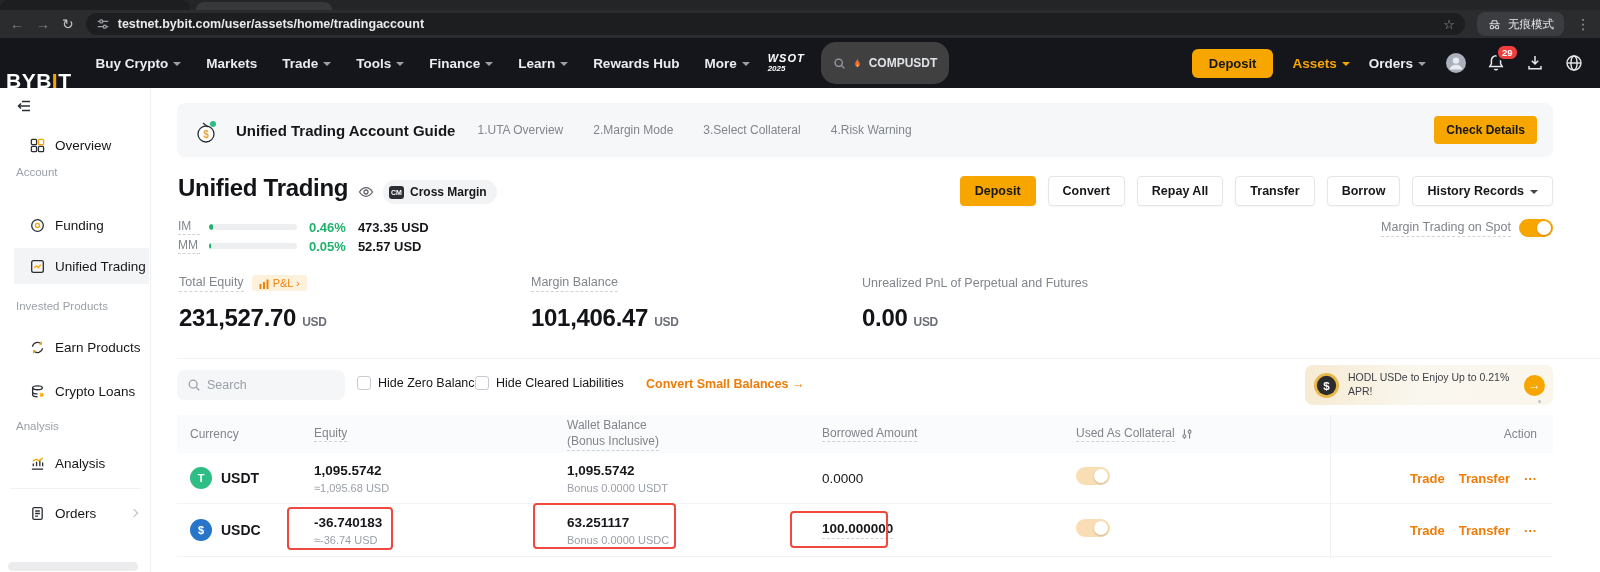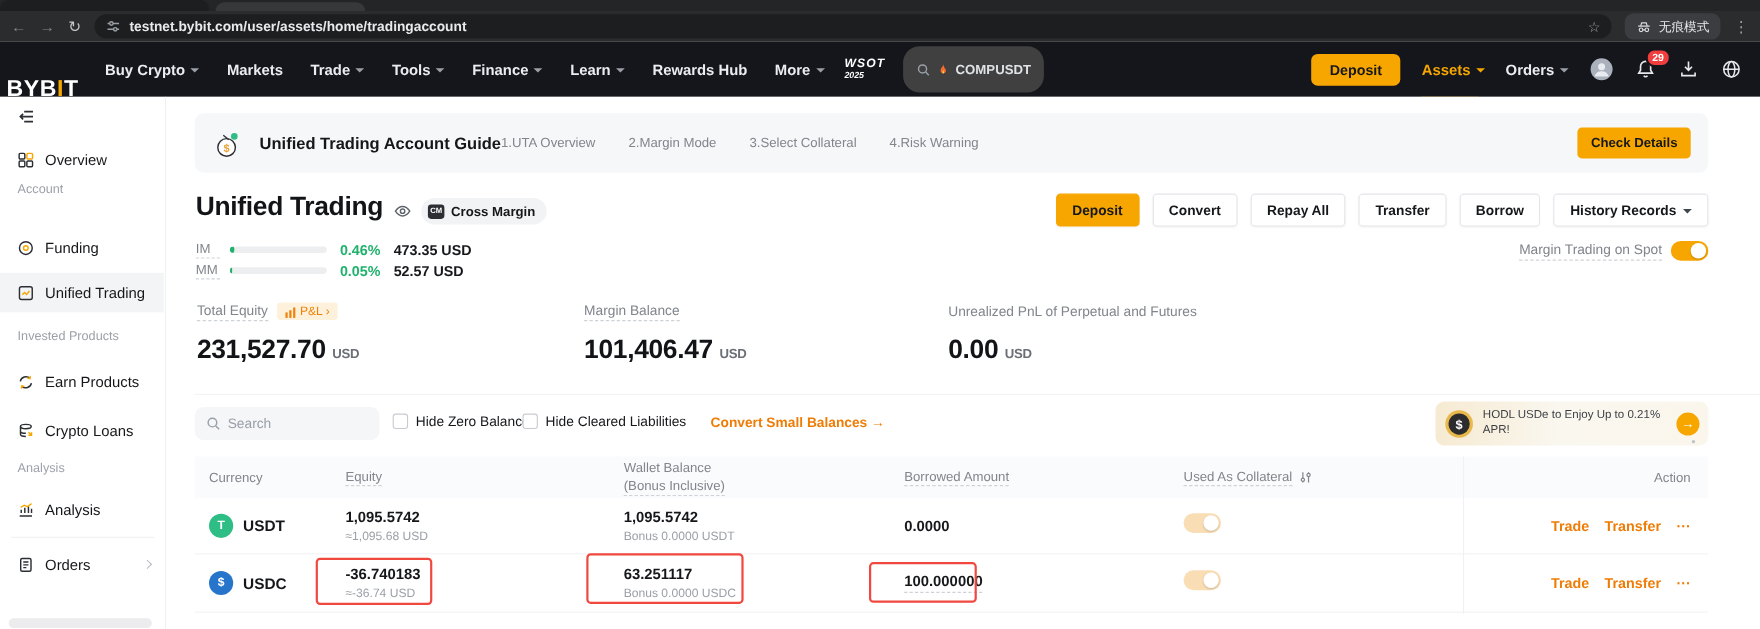--- a/index.html
+++ b/index.html
@@ -40,36 +40,36 @@
   .btn-nav-deposit { background:#f7a600; color:#16171a; font-weight:700; font-size:13px;
     padding:7px 17px; border-radius:6px; border:none; cursor:pointer; }
   .nav-assets { position:relative; color:#f7a600; }
   .assets-underline { position:absolute; left:0; right:6px; top:32px; height:3px; background:#f7a600; }
   .nav-ic { position:relative; display:flex; align-items:center; cursor:pointer; }
   .badge29 { position:absolute; top:-9px; left:10px; background:#f03e3e; color:#fff; font-size:9.5px; font-weight:700;
     padding:1px 4px; border-radius:8px; border:2px solid #15161c; }
 
   
   .sidebar { position:absolute; left:0; top:88px; width:151px; bottom:0; background:#fff; border-right:1px solid #eef0f2; }
-  .side-item { position:absolute; left:0; right:1px; height:36px; display:flex; align-items:center;
+  .side-item { position:absolute; left:14px; right:1px; height:36px; display:flex; align-items:center;
     gap:10px; padding-left:16px; font-size:13.5px; font-weight:500; color:#16171a; cursor:pointer; }
   .side-item.active { background:#f3f4f6; }
   .side-section { position:absolute; left:16px; font-size:11.5px; color:#9ca1a9; }
   .side-divider { position:absolute; left:10px; right:10px; height:1px; background:#f0f1f3; }
   .side-pill { position:absolute; left:8px; bottom:1px; width:130px; height:9px; background:#ececee; border-radius:5px; }
   .side-chev { margin-left:auto; margin-right:12px; width:6px; height:6px; border-right:1.5px solid #b9bdc4;
     border-top:1.5px solid #b9bdc4; transform:rotate(45deg); }
 
   
   .main { position:absolute; left:151px; top:88px; right:0; bottom:0; background:#fff; }
 
   .guide { position:absolute; left:26px; top:15px; width:1376px; height:54px; background:#f6f7f9;
     border-radius:8px; display:flex; align-items:center; padding:0 16px; }
   .guide-title { font-size:15px; font-weight:700; color:#16171a; margin-left:13px; }
-  .guide-steps { display:flex; gap:30px; }
+  .guide-steps { display:flex; gap:30px; margin-left:22px; }
   .guide-step { font-size:12px; color:#81858c; cursor:pointer; }
   .btn-check { margin-left:auto; background:#f7a600; border:none; border-radius:4px; padding:7px 12px;
     font-size:12px; font-weight:700; color:#16171a; cursor:pointer; }
 
   .page-title { position:absolute; left:27px; top:86px; font-size:24px; font-weight:700; color:#121417; letter-spacing:-.3px; }
   .eye-wrap { position:absolute; left:207px; top:96px; cursor:pointer; }
   .mode-badge { position:absolute; left:232px; top:92px; height:24px; background:#f2f3f5; border-radius:12px;
     display:flex; align-items:center; gap:6px; padding:0 10px 0 6px; cursor:pointer; }
   .cm-ic { width:15px; height:13px; background:#2b2e33; color:#fff; border-radius:3px; font-size:7px; font-weight:700;
     display:flex; align-items:center; justify-content:center; }
@@ -506,21 +506,21 @@
       </div>
       <div class="cell c-equity">
         <div class="num">1,095.5742</div>
         <div class="sub">≈1,095.68 USD</div>
       </div>
       <div class="cell c-wallet">
         <div class="num">1,095.5742</div>
         <div class="sub">Bonus 0.0000 USDT</div>
       </div>
       <div class="cell c-borrowed">
-        <div class="num" style="font-weight:700">0.0000</div>
+        <div class="num" style="font-weight:400">0.0000</div>
       </div>
       <div class="cell c-coll"><span class="toggle toggle--soft"></span></div>
       <div class="cell c-action">
         <span>Trade</span>
         <span>Transfer</span>
         <span>···</span>
       </div>
     </div>
     <div class="trow r2">
       <div class="cell c-currency">

